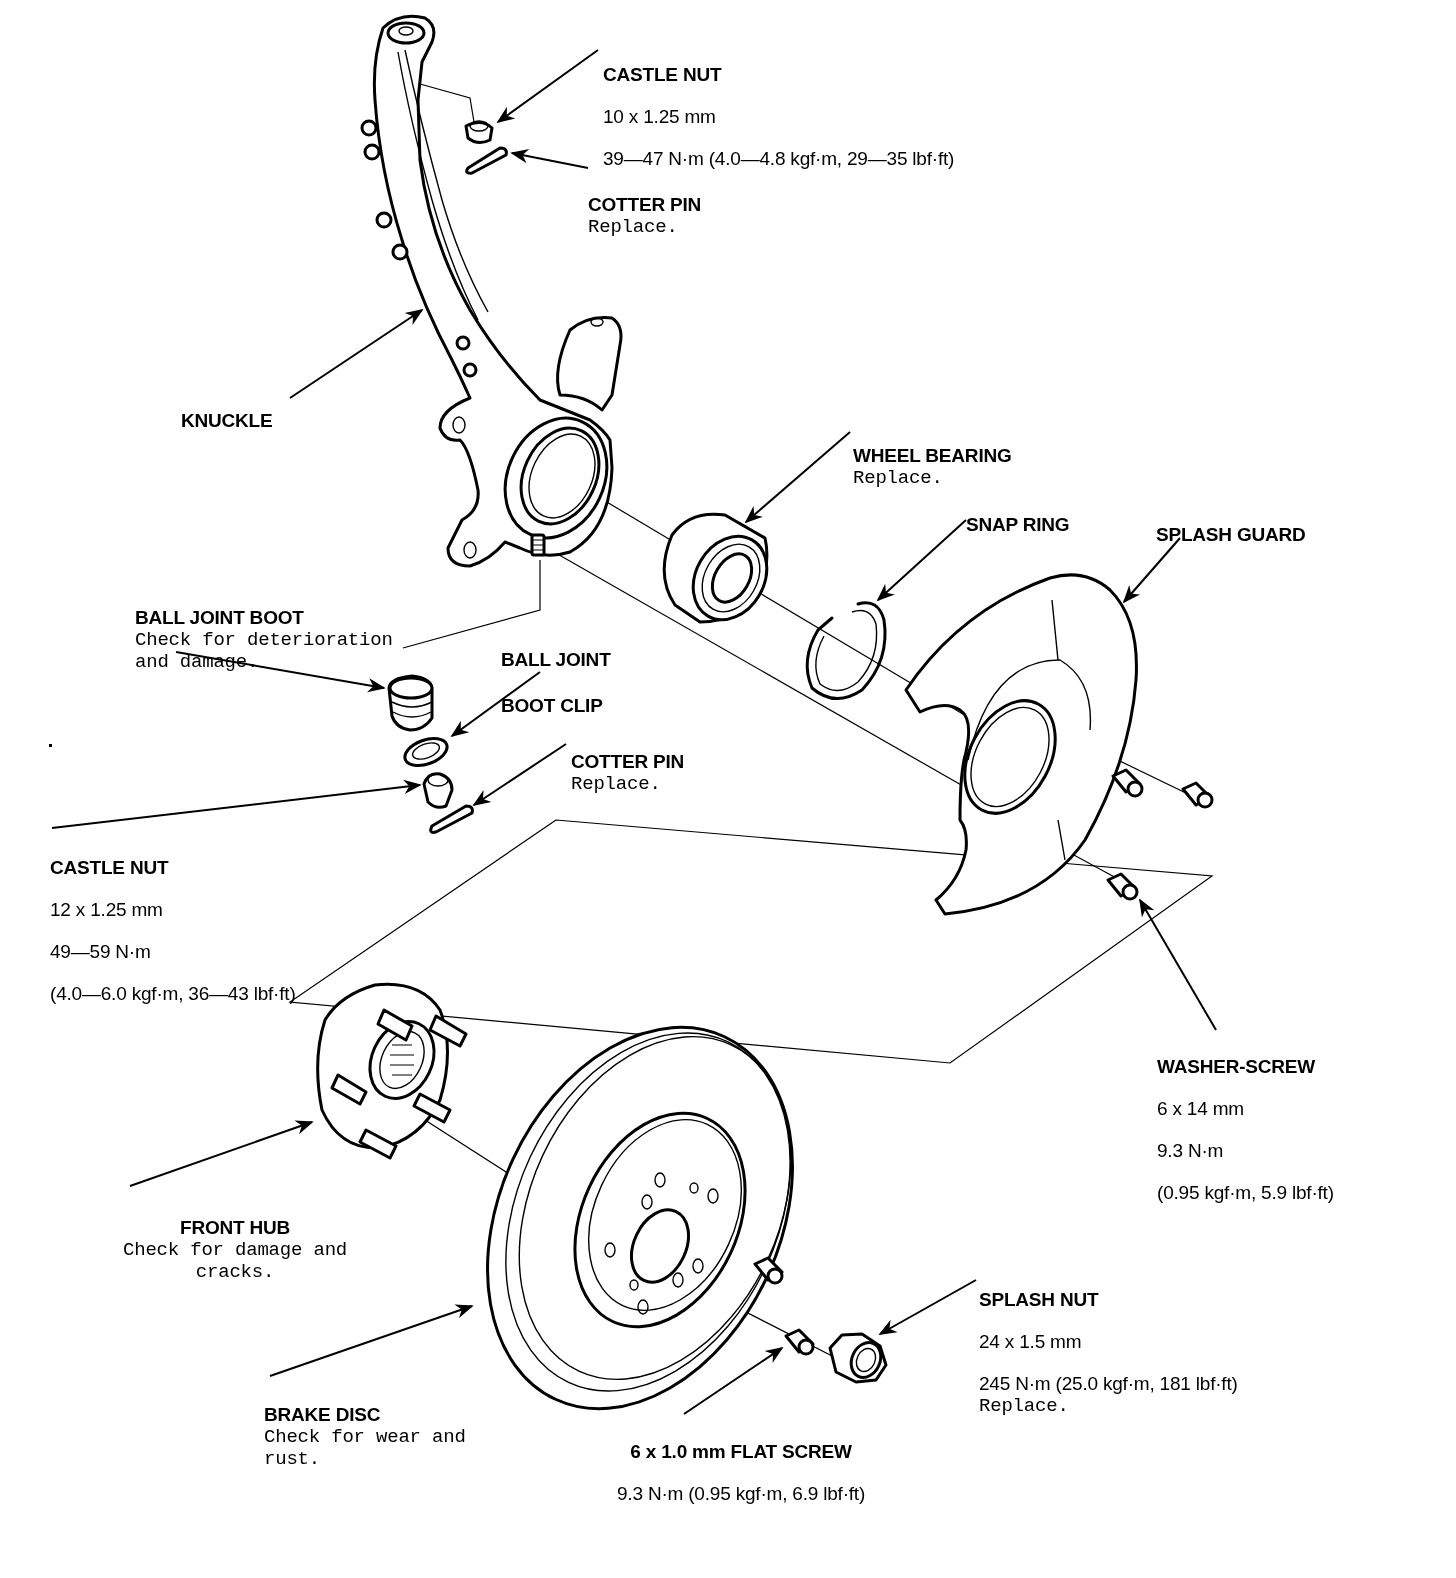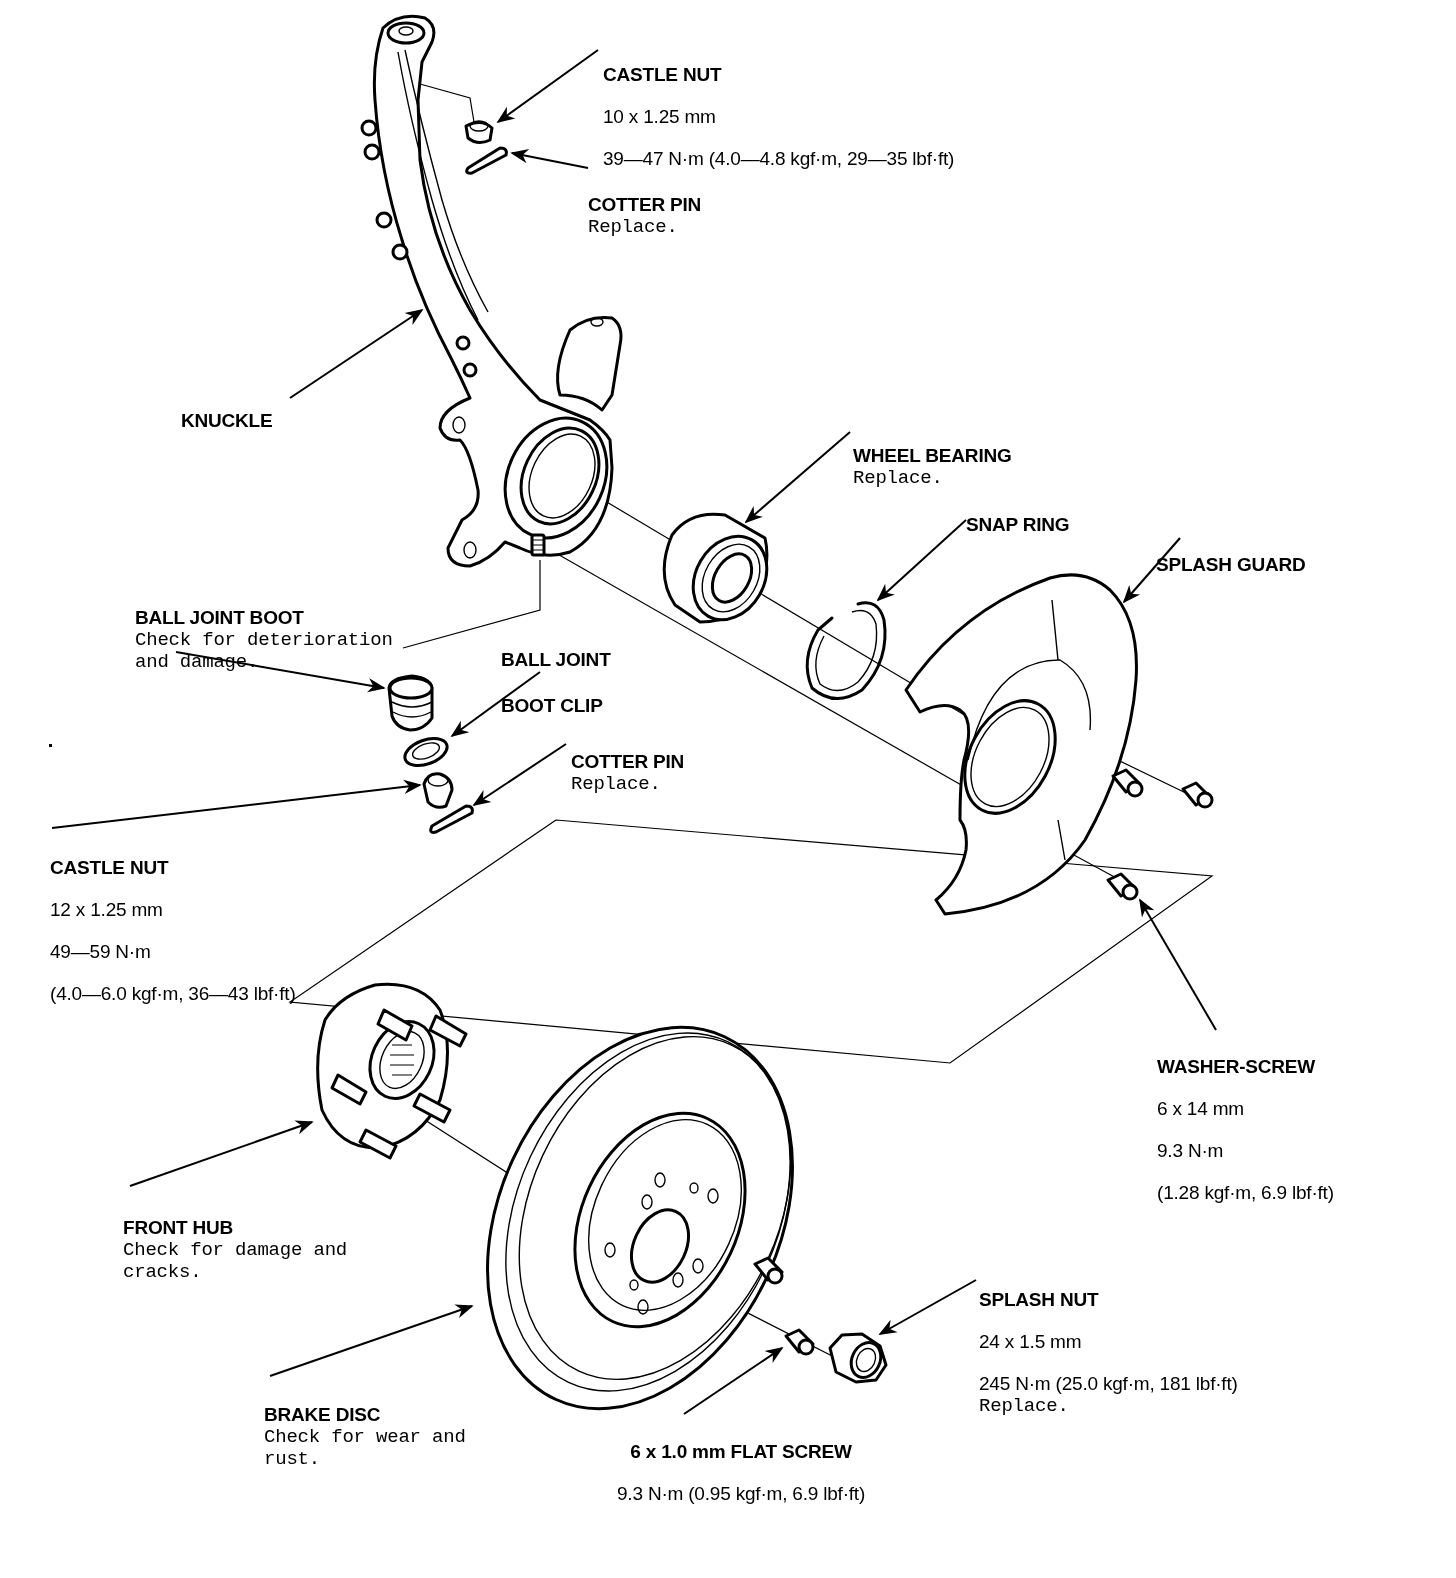--- a/index.html
+++ b/index.html
@@ -202,21 +202,21 @@
 
 <div class="lbl" style="left:853px; top:421px;">
   <span class="t">WHEEL BEARING</span>
   <span class="n">Replace.</span>
 </div>
 
 <div class="lbl" style="left:966px; top:490px;">
   <span class="t">SNAP RING</span>
 </div>
 
-<div class="lbl" style="left:1156px; top:530px;">
+<div class="lbl" style="left:1156px; top:500px;">
   <span class="t">SPLASH GUARD</span>
 </div>
 
 <div class="lbl" style="left:135px; top:583px;">
   <span class="t">BALL JOINT BOOT</span>
   <span class="n">Check for deterioration</span>
   <span class="n">and damage.</span>
 </div>
 
 <div class="lbl" style="left:501px; top:625px;">
@@ -233,24 +233,24 @@
   <span class="t">CASTLE NUT</span>
   <span class="s">12 x 1.25 mm</span>
   <span class="s">49—59 N·m</span>
   <span class="s">(4.0—6.0 kgf·m, 36—43 lbf·ft)</span>
 </div>
 
 <div class="lbl" style="left:1157px; top:1032px;">
   <span class="t">WASHER-SCREW</span>
   <span class="s">6 x 14 mm</span>
   <span class="s">9.3 N·m</span>
-  <span class="s">(1.28 kgf·m, 6.9 lbf·ft)</span>
-</div>
-
-<div class="lbl" style="left:123px; top:1193px;">
+  <span class="s">(0.95 kgf·m, 5.9 lbf·ft)</span>
+</div>
+
+<div class="lbl" style="left:123px; top:1193px;text-align:center;">
   <span class="t">FRONT HUB</span>
   <span class="n">Check for damage and</span>
   <span class="n">cracks.</span>
 </div>
 
 <div class="lbl" style="left:979px; top:1265px;">
   <span class="t">SPLASH NUT</span>
   <span class="s">24 x 1.5 mm</span>
   <span class="s">245 N·m (25.0 kgf·m, 181 lbf·ft)</span>
   <span class="n">Replace.</span>

